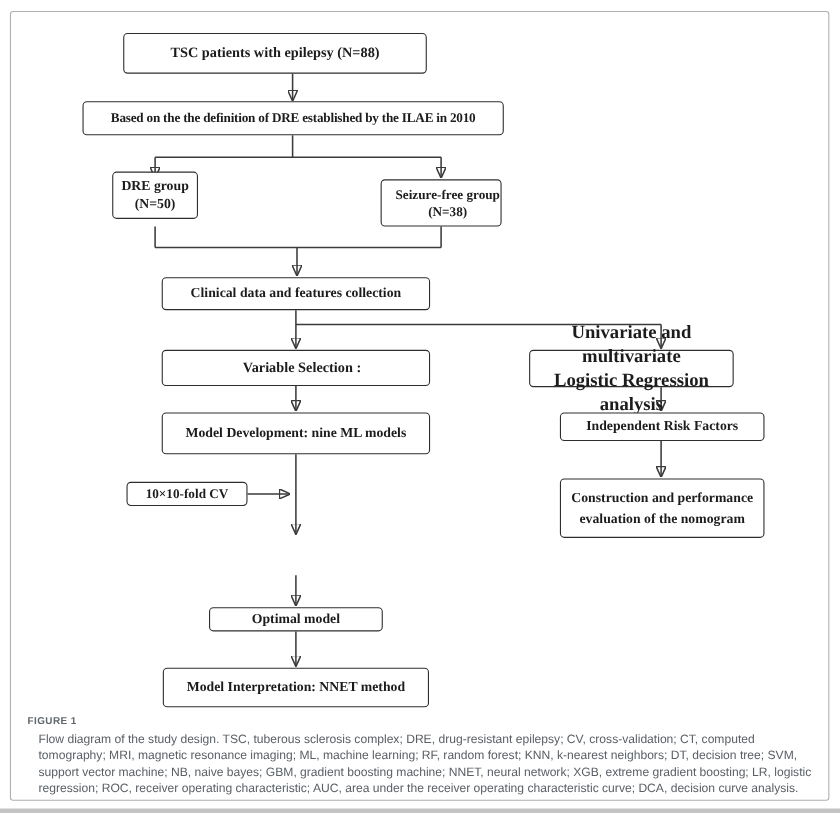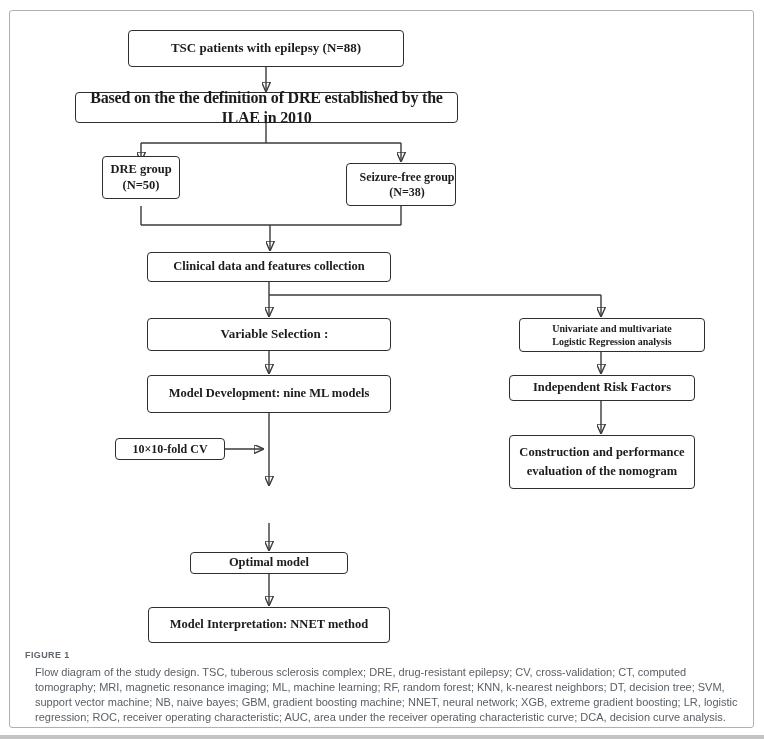--- a/index.html
+++ b/index.html
@@ -60,35 +60,35 @@
     <path d="M601,295 V316" marker-end="url(#arr)"></path>
     <path d="M269,351 V373" marker-end="url(#arr)"></path>
     <path d="M269,413 V485" marker-end="url(#arr)"></path>
     <path d="M225,449 H263" marker-end="url(#arr)"></path>
     <path d="M601,352 V373" marker-end="url(#arr)"></path>
     <path d="M601,401 V433" marker-end="url(#arr)"></path>
     <path d="M269,523 V550" marker-end="url(#arr)"></path>
     <path d="M269,574 V605" marker-end="url(#arr)"></path>
   </svg>
 
-  <div class="node" style="left:128px;top:30px;width:276px;height:37px;font-size:13px;">TSC patients with epilepsy (N=88)</div>
+  <div class="node" style="left:112px;top:30px;width:276px;height:37px;font-size:13px;">TSC patients with epilepsy (N=88)</div>
 
-  <div class="node" style="left:75px;top:92px;width:383px;height:31px;font-size:16px;letter-spacing:-0.2px;">Based on the the definition of DRE established by the ILAE in 2010</div>
+  <div class="node" style="left:75px;top:92px;width:383px;height:31px;font-size:12px;letter-spacing:-0.2px;">Based on the the definition of DRE established by the ILAE in 2010</div>
 
   <div class="node" style="left:102px;top:156px;width:78px;height:43px;font-size:12.5px;">DRE group
 (N=50)</div>
 
   <div class="node" style="left:346px;top:163px;width:110px;height:43px;font-size:12px;padding-left:12px;">Seizure-free group
 (N=38)</div>
 
   <div class="node" style="left:147px;top:252px;width:244px;height:30px;font-size:12.5px;">Clinical data and features collection</div>
 
   <div class="node" style="left:147px;top:318px;width:244px;height:33px;font-size:13px;padding-left:11px;">Variable Selection :</div>
 
-  <div class="node" style="left:519px;top:318px;width:186px;height:34px;font-size:10px;line-height:1.3;">Univariate and multivariate
+  <div class="node" style="left:481px;top:318px;width:186px;height:34px;font-size:17px;line-height:1.3;">Univariate and multivariate
 Logistic Regression analysis</div>
 
   <div class="node" style="left:147px;top:375px;width:244px;height:38px;font-size:12.5px;">Model Development: nine ML models</div>
 
   <div class="node" style="left:115px;top:438px;width:110px;height:22px;font-size:12px;">10×10-fold CV</div>
 
   <div class="node" style="left:509px;top:375px;width:186px;height:26px;font-size:12.5px;text-align:right;">Independent Risk Factors</div>
 
   <div class="node" style="left:509px;top:435px;width:186px;height:54px;font-size:12.5px;line-height:1.55;">Construction and performance
 evaluation of the nomogram</div>

